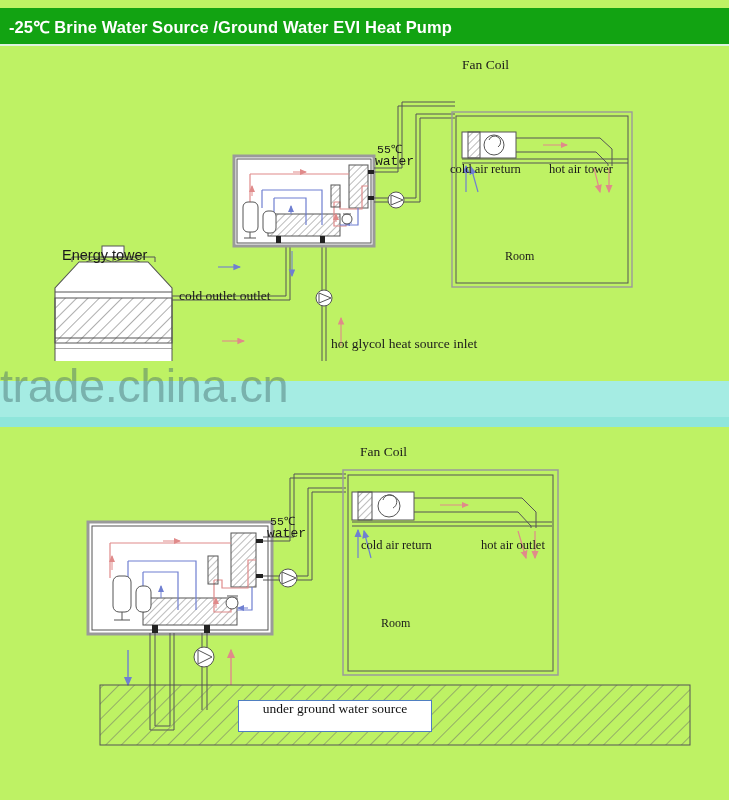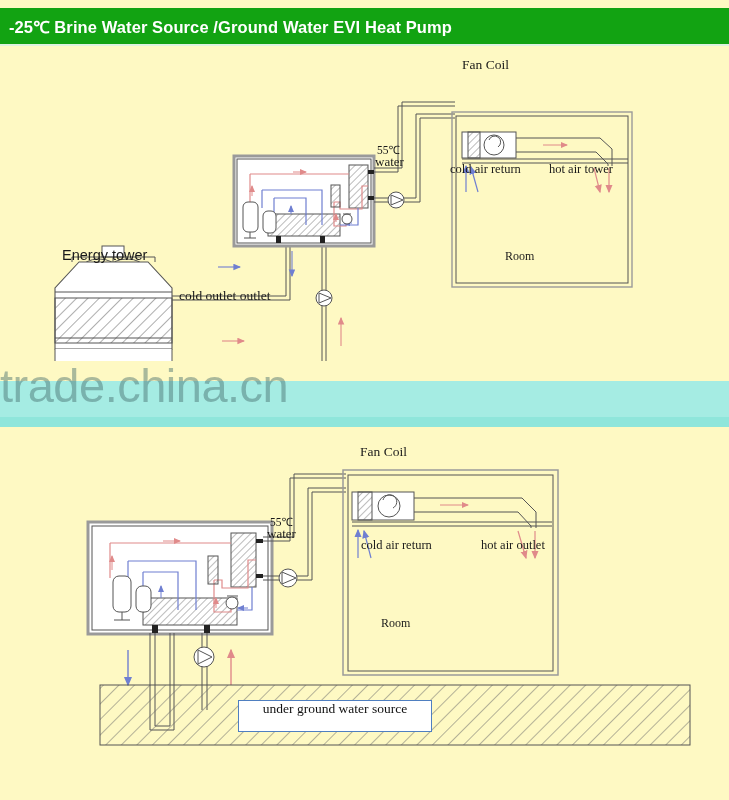--- a/index.html
+++ b/index.html
@@ -5,21 +5,21 @@
   html, body {
     margin: 0; padding: 0;
     background: #ffffff;
   }
   body {
     width: 729px; height: 800px;
     position: relative;
     font-family: "Liberation Sans", sans-serif;
     overflow: hidden;
   }
-  .page { position: relative; width: 729px; height: 800px; background:#fef9c3; }
+  .page { position: relative; width: 729px; height: 800px; background:#bef264; }
 
   
   .header-banner {
     position: absolute; left: 0; top: 8px;
     width: 729px; height: 36px;
     background: #12a312;
     display: flex; align-items: center;
   }
   .header-title {
     color: #ffffff;
@@ -68,21 +68,21 @@
   .lbl-sans {
     position: absolute;
     font-family: "Liberation Sans", sans-serif;
     color: #1a1a1a;
     white-space: nowrap;
     margin-top: 43px;
   }
   .lbl-room { font-size: 12px; }
   .lbl-mid  { font-size: 13.5px; }
   .lbl-sm   { font-size: 12px; }
-  .lbl-temp { font-size: 11.5px; line-height: 12px; text-align: center; }
+  .lbl-temp { font-size: 11.5px; line-height: 12px; text-align: center; font-family: Liberation Mono, monospace; }
 
   .gw-box {
     position: absolute;
     background: #ffffff;
     border: 1.3px solid #4f7fc0;
     display: flex; align-items: flex-start; justify-content: center;
   }
   .gw-box span {
     font-family: "Liberation Serif", serif;
     font-size: 13.5px; color: #111;
@@ -223,20 +223,21 @@
     </svg>
 
     <div class="lbl-sans lbl-mid" style="left:62px; top:158px; font-size:14.5px;">Energy tower</div>
     <div class="lbl lbl-mid" style="left:462px; top:11px;">Fan Coil</div>
     <div class="lbl lbl-temp" style="left:377px; top:98px;">55℃</div>
     <div class="lbl lbl-temp" style="left:375px; top:110px; font-size:13px;">water</div>
     <div class="lbl lbl-sm" style="left:450px; top:116px; font-size:12.5px;">cold air return</div>
     <div class="lbl lbl-sm" style="left:549px; top:116px; font-size:12.5px;">hot air tower</div>
     <div class="lbl lbl-room" style="left:505px; top:203px;">Room</div>
     <div class="lbl lbl-mid" style="left:179px; top:242px;">cold outlet outlet</div>
+    <div class="lbl lbl-mid" style="left:331px; top:290px;">hot glycol heat source inlet</div>
   </div>
 
   <div class="wm-band-top"></div>
   <div class="wm-band-bot"></div>
   <div class="watermark">trade.china.cn</div>
 
   <div class="diagram" id="diagram-bottom">
     <svg width="729" height="330" viewBox="0 0 729 330">
       <defs>
         <pattern id="hatchC" width="11" height="11" patternTransform="rotate(45)" patternUnits="userSpaceOnUse">

